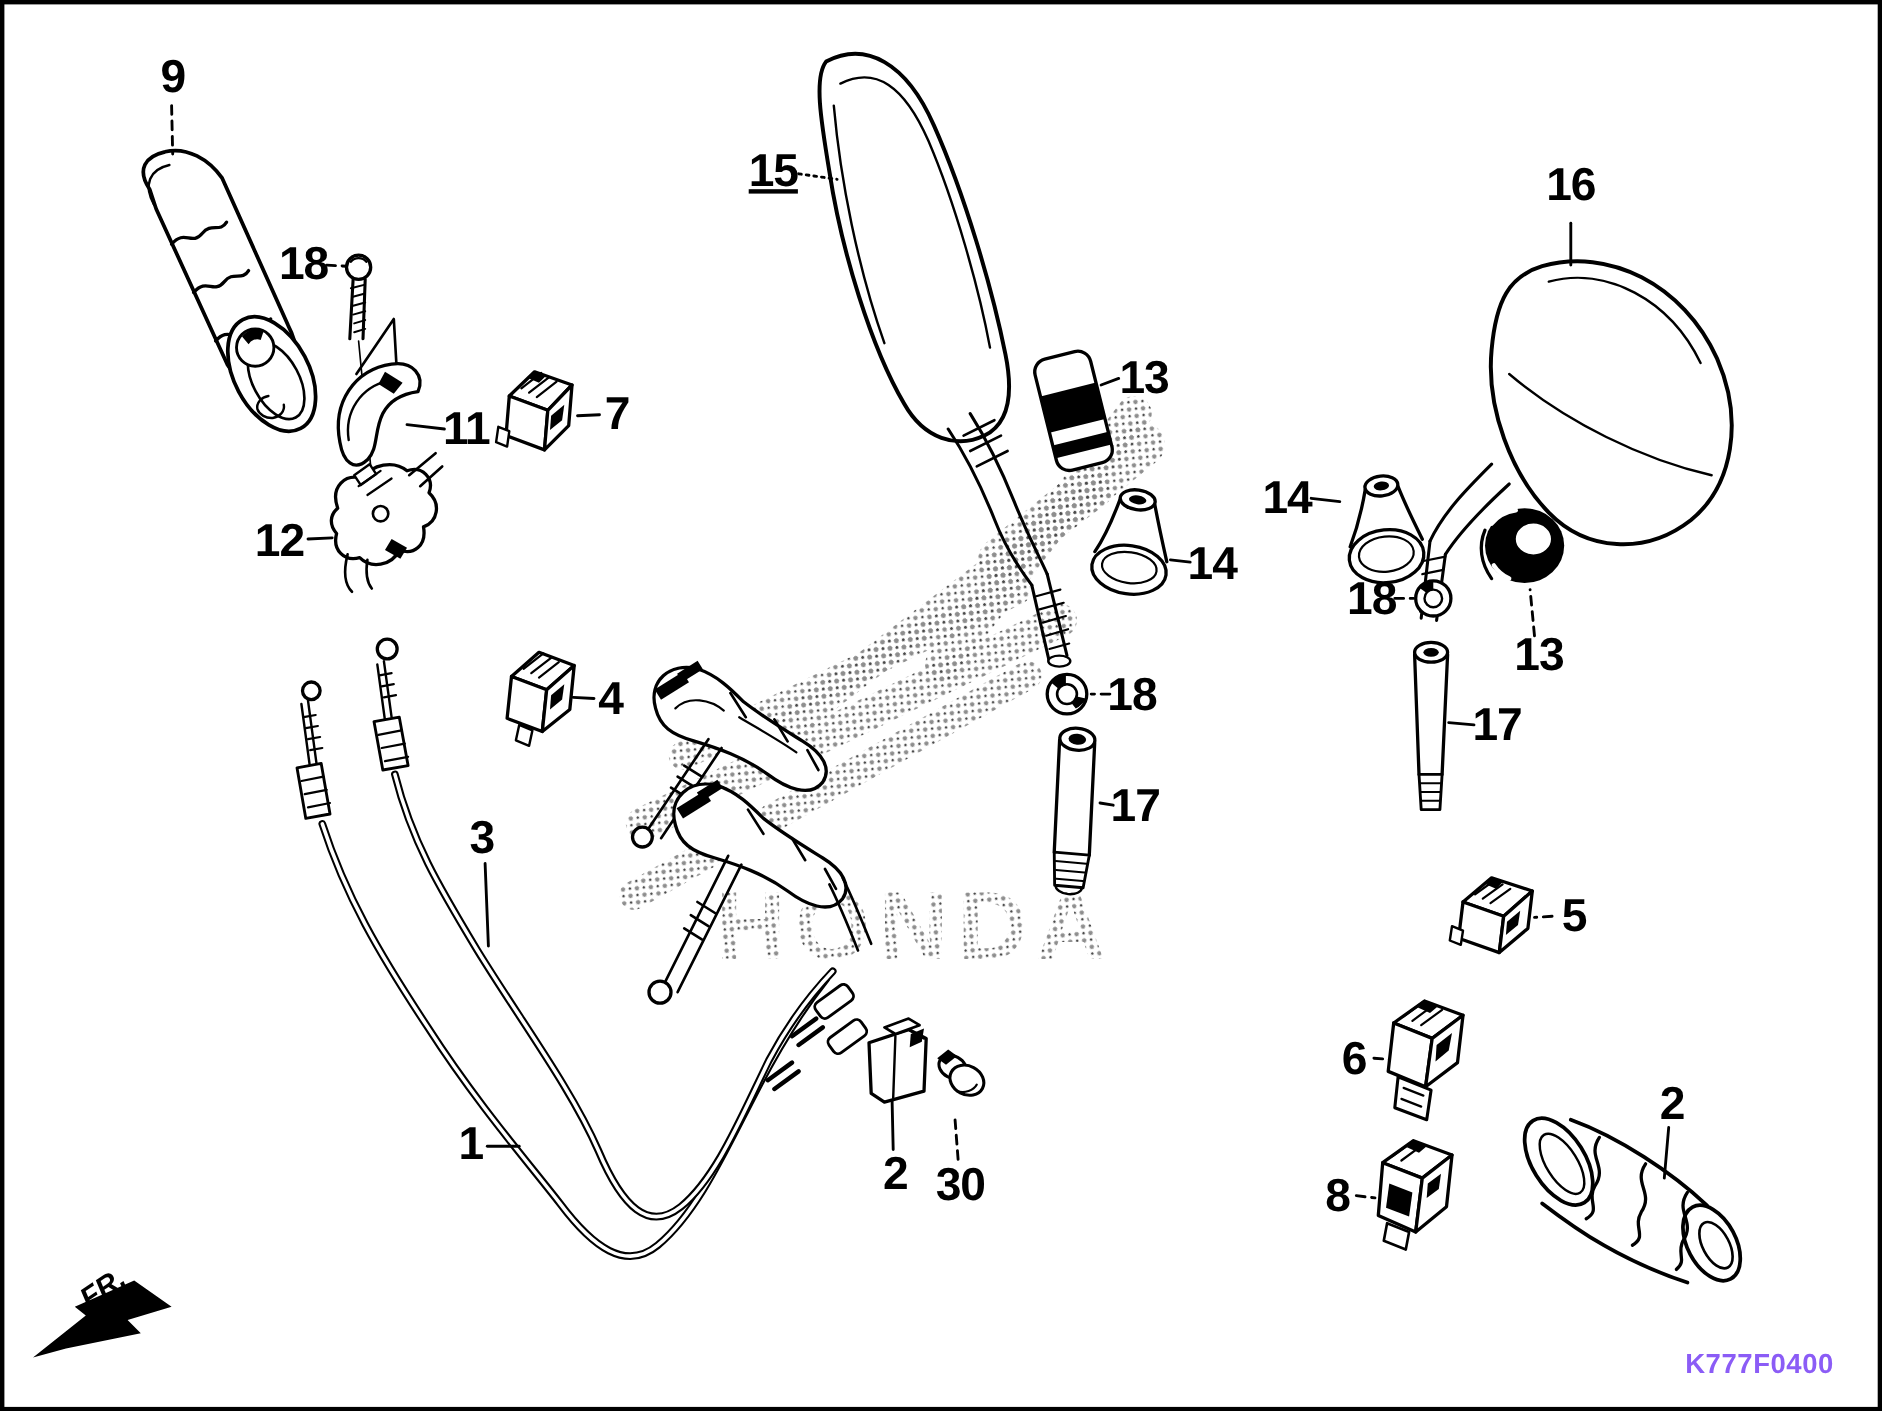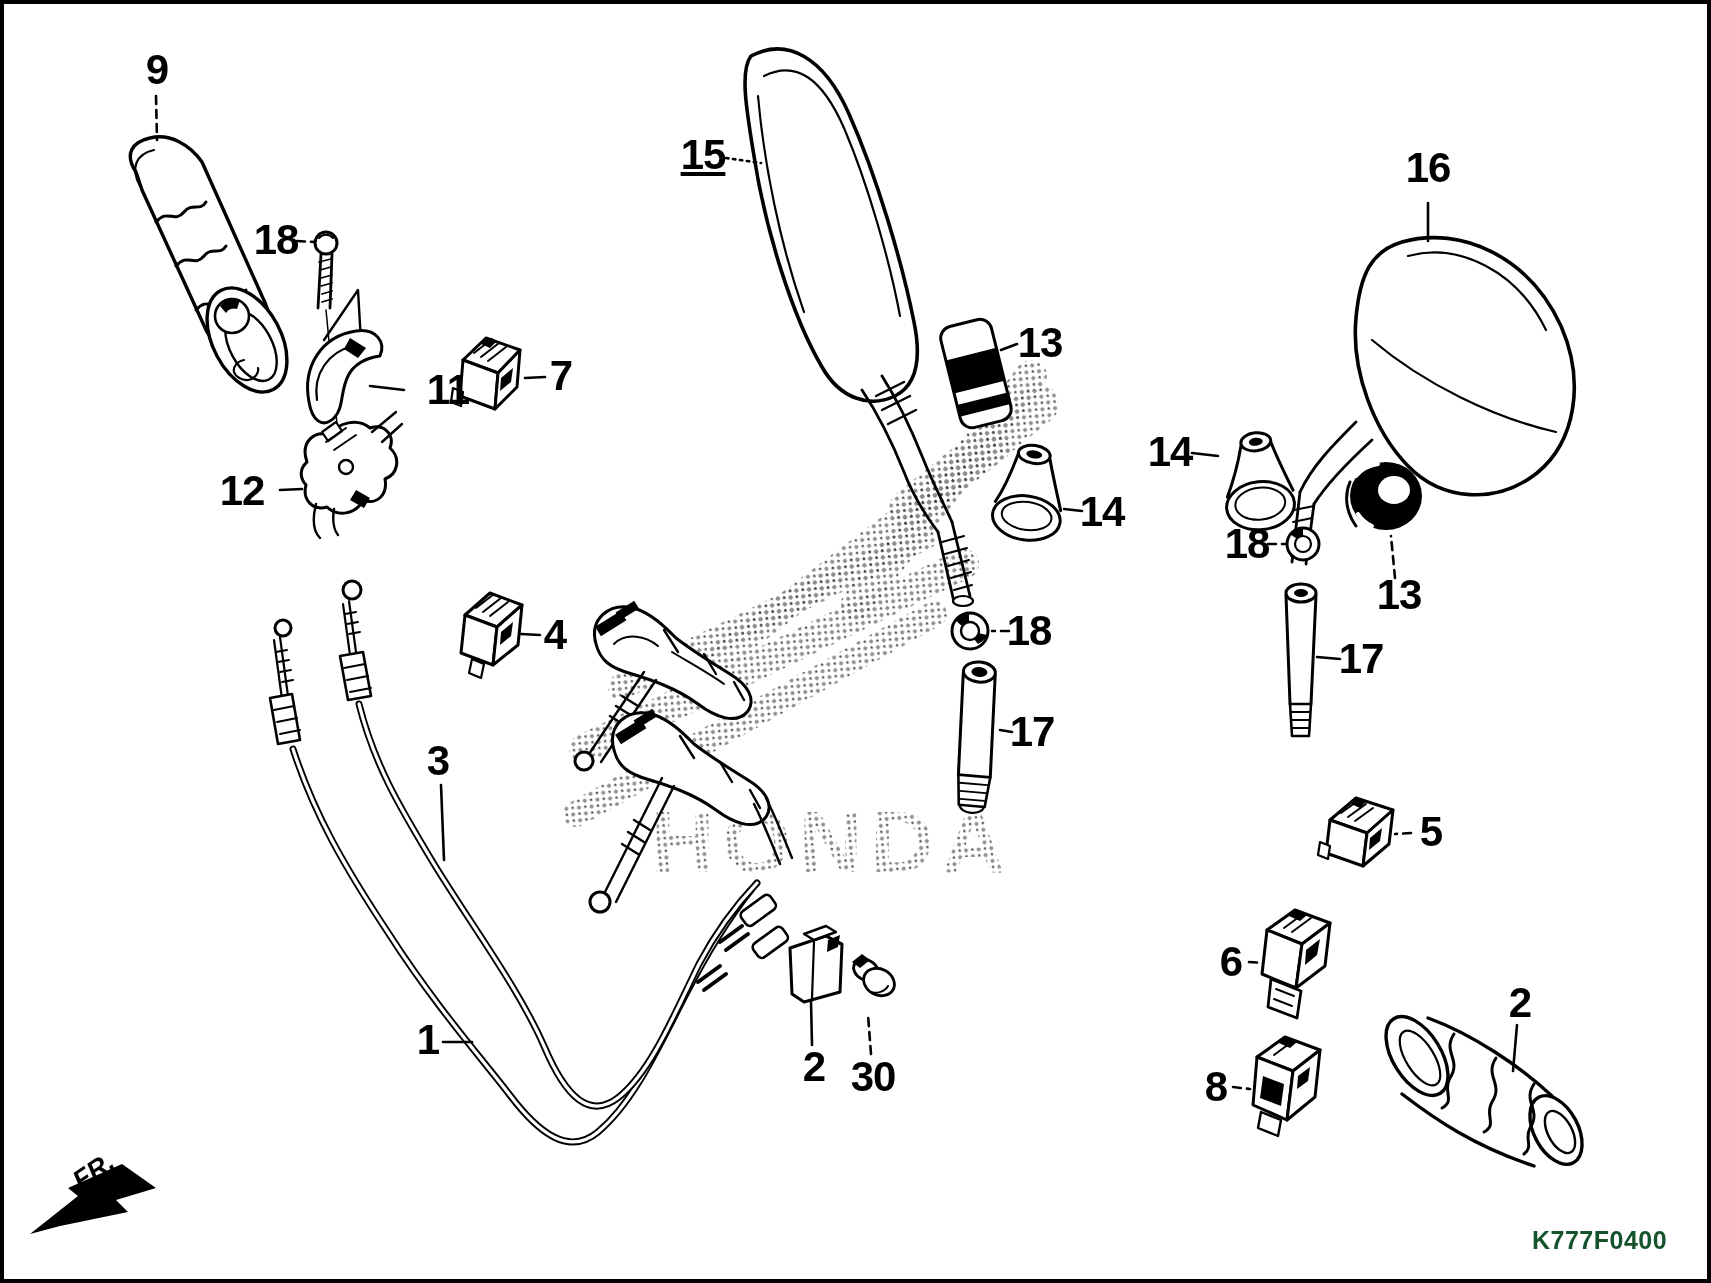--- a/index.html
+++ b/index.html
@@ -20,21 +20,21 @@
     letter-spacing:-1px;
     white-space:nowrap;
     line-height:1;
   }
   .leader{stroke:#000;stroke-width:2.6;fill:none;}
   .leader.dashed{stroke-dasharray:8 6;}
   .leader.dotted{stroke-dasharray:2.5 4.5;}
   #part-code{
     position:absolute;left:1528px;top:1222px;width:150px;
     font:700 25px "Liberation Sans", sans-serif;
-    color:#14532d;letter-spacing:0.5px;
+    color:#8b5cf6;letter-spacing:0.5px;
   }
   #fr-label{
     position:absolute;left:68px;top:1152px;
     font:700 italic 27px "Liberation Sans", sans-serif;
     color:#000;
     transform:rotate(-34deg);
   }
 </style>
 </head>
 <body>
@@ -323,23 +323,23 @@
         <line x1="1229" y1="1083" x2="1246" y2="1085" class="leader dashed"></line>
         <line x1="1513" y1="1021" x2="1509" y2="1067" class="leader solid"></line>
       </g>
 </svg>
 
 <div id="fr-label">FR.</div>
 <div id="part-code">K777F0400</div>
 
 <div class="callout" style="left: 153px; top: 66px;">9</div>
     <div class="callout" style="left: 272px; top: 236px;">18</div>
-    <div class="callout" style="left: 420px; top: 386px; margin-left: 24px;">11</div>
+    <div class="callout" style="left: 420px; top: 386px;">11</div>
     <div class="callout" style="left: 557px; top: 372px;">7</div>
-    <div class="callout" style="left: 238px; top: 487px;">12</div>
+    <div class="callout" style="left: 250px; top: 487px;">12</div>
     <div class="callout" style="left: 551px; top: 631px;">4</div>
     <div class="callout" style="left: 434px; top: 757px;">3</div>
     <div class="callout" style="left: 424px; top: 1036px;">1</div>
     <div class="callout" style="left: 810px; top: 1063px;">2</div>
     <div class="callout" style="left: 869px; top: 1073px;">30</div>
     <div class="callout" style="left: 699px; top: 151px; text-decoration: underline;">15</div>
     <div class="callout" style="left: 1036px; top: 339px;">13</div>
     <div class="callout" style="left: 1098px; top: 508px;">14</div>
     <div class="callout" style="left: 1025px; top: 627px;">18</div>
     <div class="callout" style="left: 1028px; top: 728px;">17</div>

